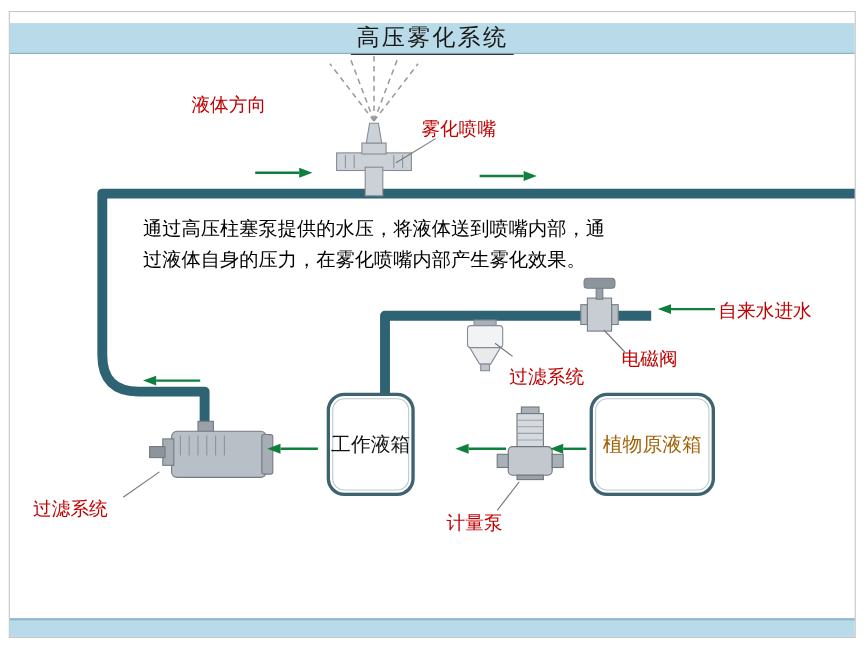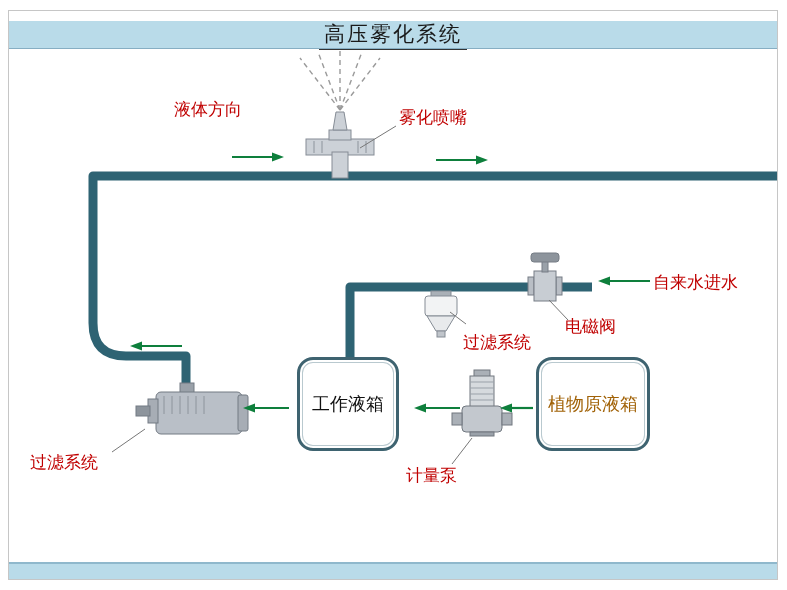--- a/index.html
+++ b/index.html
@@ -122,31 +122,35 @@
       <line x1="472" y1="438" x2="452" y2="464"></line>
       <line x1="145" y1="429" x2="112" y2="452"></line>
     </g>
   </svg>
 
   <div class="band header">
     <span class="title">高压雾化系统</span>
   </div>
   <div class="band footer"></div>
 
-  <div class="tank" style="left:297px;top:357px;width:102px;height:94px;">
+  <div class="tank" style="left:297px;top:357px;width:80px;height:94px;">
     <span class="tank-label">工作液箱</span>
   </div>
   <div class="tank plant" style="left:536px;top:357px;width:114px;height:94px;">
     <span class="tank-label">植物原液箱</span>
   </div>
 
-  <div class="label" style="left:174px;top:98px;">液体方向</div>
-  <div class="label" style="left:399px;top:106px;">雾化喷嘴</div>
+  <div class="label" style="left:174px;top:84px;">液体方向</div>
+  <div class="label" style="left:383px;top:106px;">雾化喷嘴</div>
   <div class="label" style="left:653px;top:271px;">自来水进水</div>
   <div class="label" style="left:463px;top:315px;margin-top:16px;">过滤系统</div>
   <div class="label" style="left:565px;top:315px;">电磁阀</div>
   <div class="label" style="left:406px;top:464px;">计量泵</div>
   <div class="label" style="left:30px;top:451px;">过滤系统</div>
 
+  <div class="para" style="left:130px;top:194px;">
+    <div>通过高压柱塞泵提供的水压，将液体送到喷嘴内部，通</div>
+    <div>过液体自身的压力，在雾化喷嘴内部产生雾化效果。</div>
+  </div>
   <div class="para" style="left:95px;top:497px;">
   </div>
 
 </div>
 
 </body></html>

